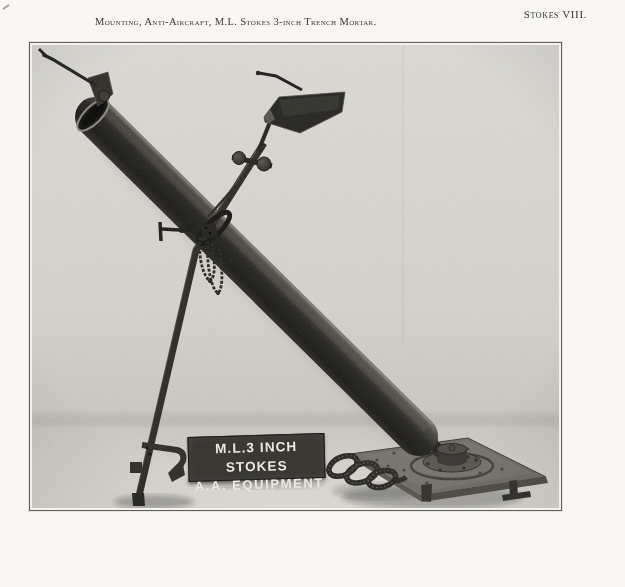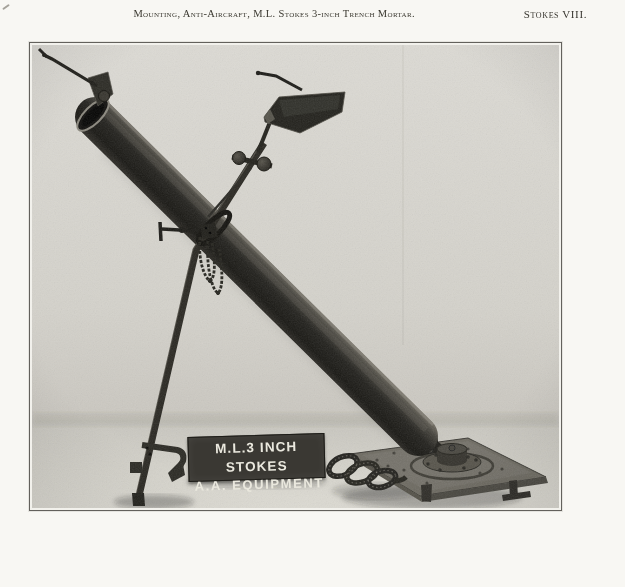--- a/index.html
+++ b/index.html
@@ -7,21 +7,21 @@
     width:625px;height:587px;position:relative;overflow:hidden;
     background:#f8f7f3;
     font-family:"Liberation Serif","DejaVu Serif",serif;
   }
   .plate-label{
     position:absolute;top:8px;right:38px;
     font-size:11px;font-variant:small-caps;letter-spacing:0.6px;
     color:#38362f;
   }
   .caption{
-    position:absolute;top:8px;left:95px;width:320px;text-align:right;
+    position:absolute;top:16px;left:95px;width:320px;text-align:left;
     font-size:10.5px;font-variant:small-caps;letter-spacing:0.35px;
     color:#3a382f;white-space:nowrap;
   }
   .scan-speck{
     position:absolute;left:2px;top:6px;width:8px;height:2px;
     background:#a5a29a;transform:rotate(-35deg);border-radius:1px;
   }
   .photo{
     position:absolute;left:29px;top:42px;width:527px;height:463px;
     border:1px solid #63615c;padding:2px;background:#f2f1ec;

